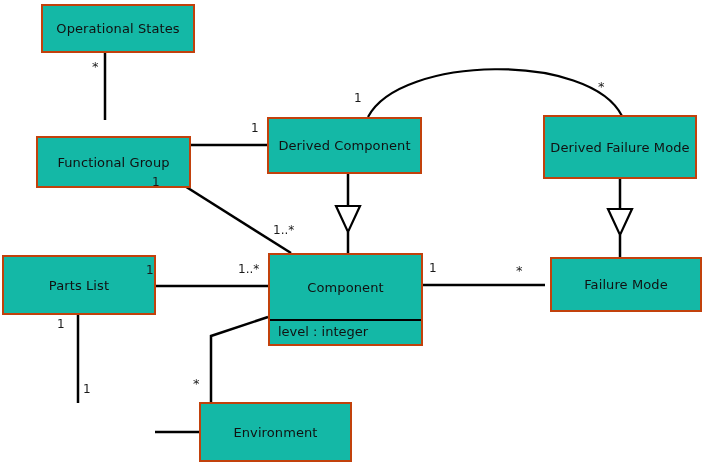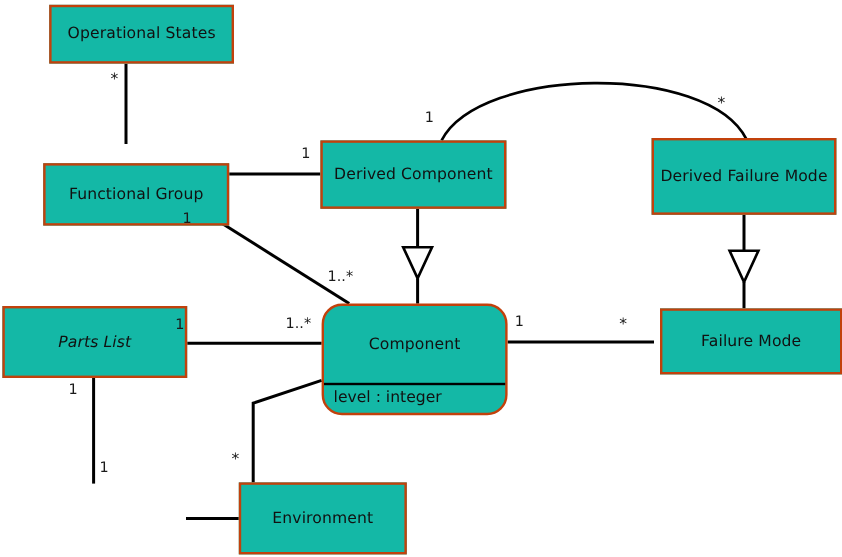--- a/index.html
+++ b/index.html
@@ -109,37 +109,37 @@
   </div>
 
   <div class="uml-class" style="left:267px; top:117px; width:155px; height:57px;">
     <div class="uml-name">Derived Component</div>
   </div>
 
   <div class="uml-class" style="left:543px; top:115px; width:154px; height:64px;">
     <div class="uml-name">Derived Failure Mode</div>
   </div>
 
-  <div class="uml-class" style="left:2px; top:255px; width:154px; height:60px;font-style:italic;">
+  <div class="uml-class" style="left:2px; top:255px; width:154px; height:60px;">
     <div class="uml-name">Parts List</div>
   </div>
 
-  <div class="uml-class" style="left:268px; top:253px; width:155px; height:93px;border-radius:17px;">
+  <div class="uml-class" style="left:268px; top:253px; width:155px; height:93px;">
     <div class="uml-name" style="height:64px; flex:0 0 auto;">Component</div>
     <div class="uml-attrs">
       <div class="uml-attr">level : integer</div>
     </div>
   </div>
 
   <div class="uml-class" style="left:550px; top:257px; width:152px; height:55px;">
     <div class="uml-name">Failure Mode</div>
   </div>
 
 
-  <div class="uml-class" style="left:199px; top:402px; width:140px; height:60px;justify-content:center;">
+  <div class="uml-class" style="left:199px; top:402px; width:153px; height:60px;justify-content:center;">
     <div class="uml-name">Environment</div>
   </div>
 
   <div class="mult star" style="left:92px; top:60px;">*</div>
 
   <div class="mult" style="left:251px; top:122px;">1</div>
 
   <div class="mult" style="left:152px; top:176px;">1</div>
 
   <div class="mult" style="left:273px; top:224px;">1..*</div>

